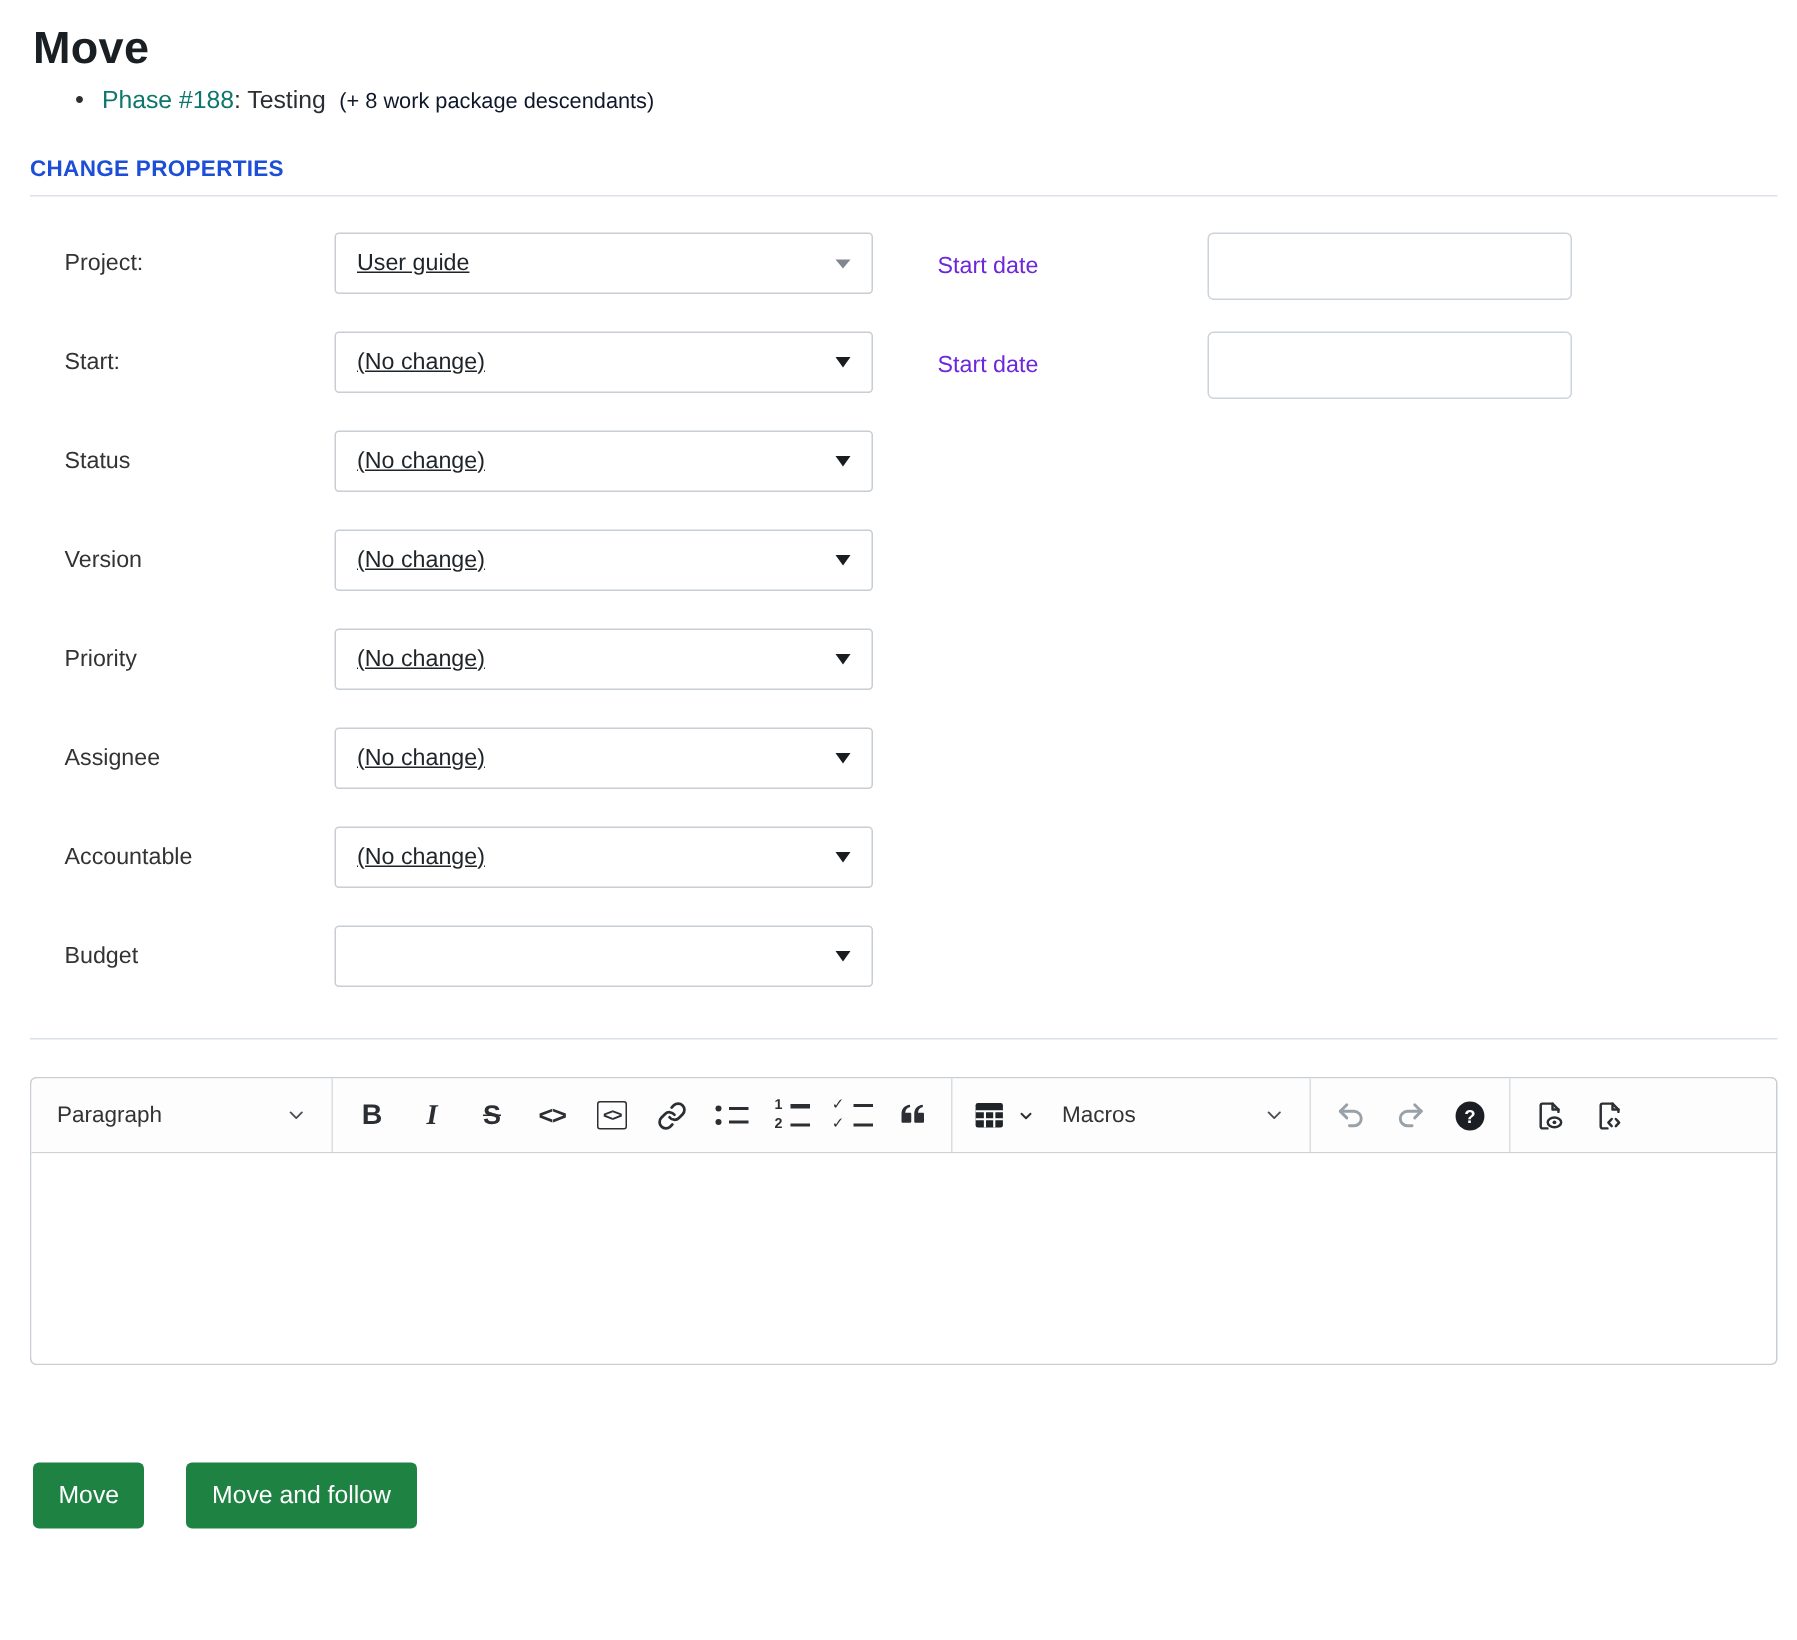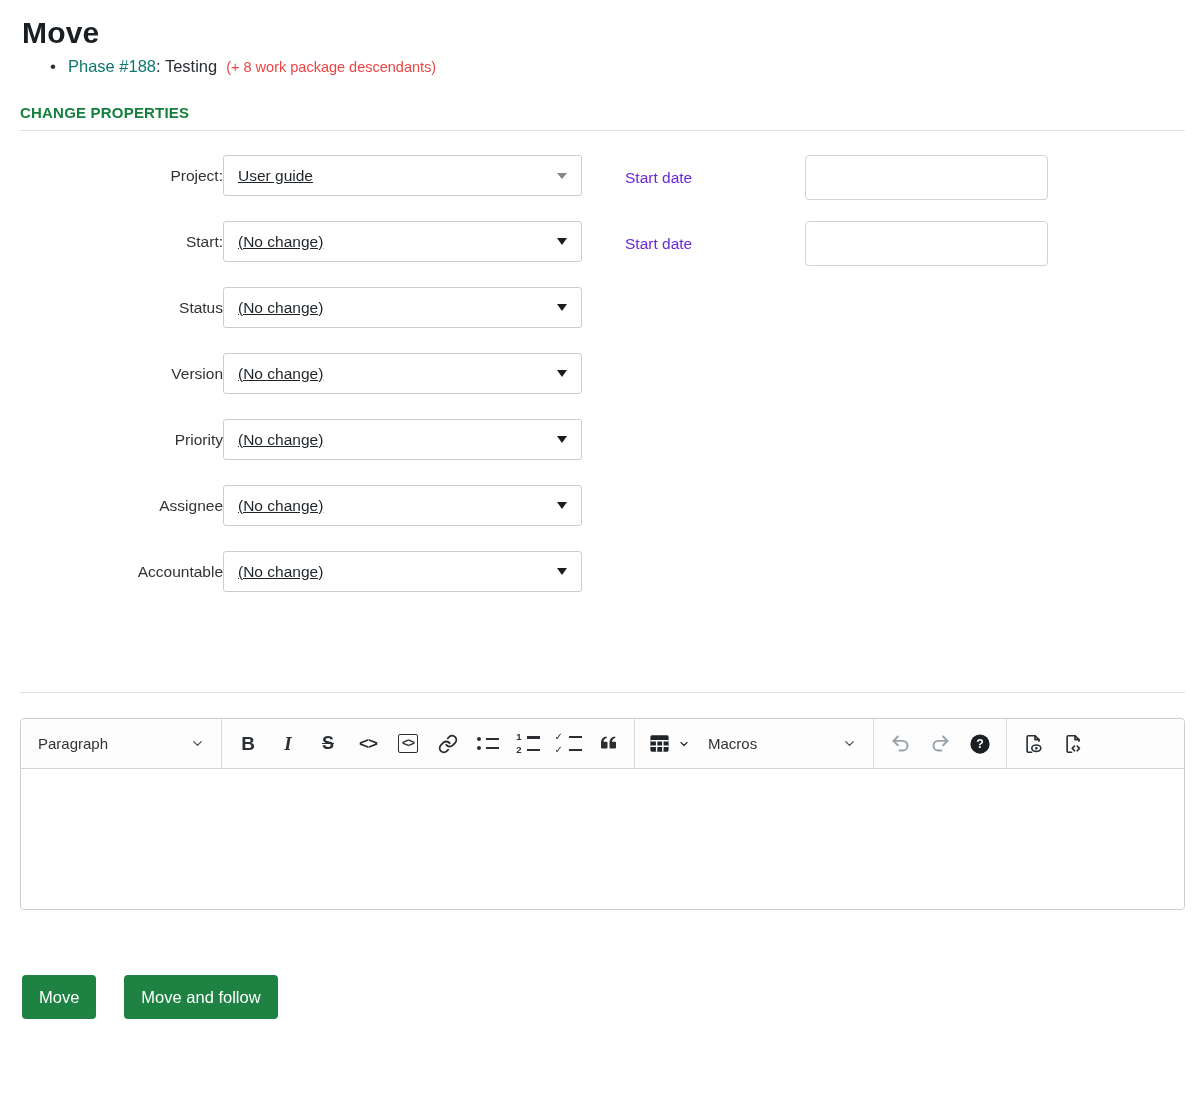--- a/index.html
+++ b/index.html
@@ -13,34 +13,34 @@
   
   h1.page-title {
     margin: 16px 0 0 2px;
     font-size: 30px; font-weight: 700; color: #1a1f24; letter-spacing: 0.2px;
   }
   ul.wp-list { list-style: none; margin-top: 7px; }
   ul.wp-list li { display: flex; align-items: baseline; padding-left: 30px; font-size: 16.5px; }
   .bullet { color: #2b2f33; margin-right: 12px; font-size: 17px; }
   a.wp-link { color: #0f766e; text-decoration: none; cursor: pointer; }
   .wp-suffix { color: #2b2f33; }
-  .wp-desc { color: #ef4444; font-size: 14.5px; margin-left: 9px; }
+  .wp-desc { color: #0f172a; font-size: 14.5px; margin-left: 9px; }
 
   
   h2.section {
     margin: 27px 0 0 0;
-    font-size: 15px; font-weight: 700; color: #15803d; letter-spacing: 0.2px;
+    font-size: 15px; font-weight: 700; color: #1d4ed8; letter-spacing: 0.2px;
   }
   hr.section-divider {
     border: none; border-top: 1px solid #dbe1e7; margin-top: 9px;
   }
 
   
   .form-area { position: relative; margin-top: 24px; min-height: 528px; }
-  .col-left { margin-left: 23px; width: 539px; text-align: right; }
+  .col-left { margin-left: 23px; width: 539px; }
   .frow { display: flex; align-items: center; height: 41px; margin-bottom: 25px; }
   .frow label { width: 180px; font-size: 15.5px; color: #333; }
   .select {
     width: 359px; height: 41px; background: #fff;
     border: 1px solid #c8ced4; border-radius: 3px;
     display: flex; align-items: center; justify-content: space-between;
     padding: 0 14px; font-size: 15.5px; color: #1f2428; cursor: pointer; text-decoration: underline;
   }
   .caret {
     width: 0; height: 0;
@@ -171,20 +171,27 @@
           <span class="caret"></span>
         </div>
       </div>
       <div class="frow">
         <label>Accountable</label>
         <div class="select">
           <span>(No change)</span>
           <span class="caret"></span>
         </div>
       </div>
+      <div class="frow">
+        <label>Budget</label>
+        <div class="select">
+          <span></span>
+          <span class="caret"></span>
+        </div>
+      </div>
     </div>
 
     <div class="col-right">
       <div class="drow">
         <label>Start date</label>
         <input class="date-input" type="text" value="" style="">
       </div>
       <div class="drow">
         <label>Start date</label>
         <input class="date-input" type="text" value="" style="">

